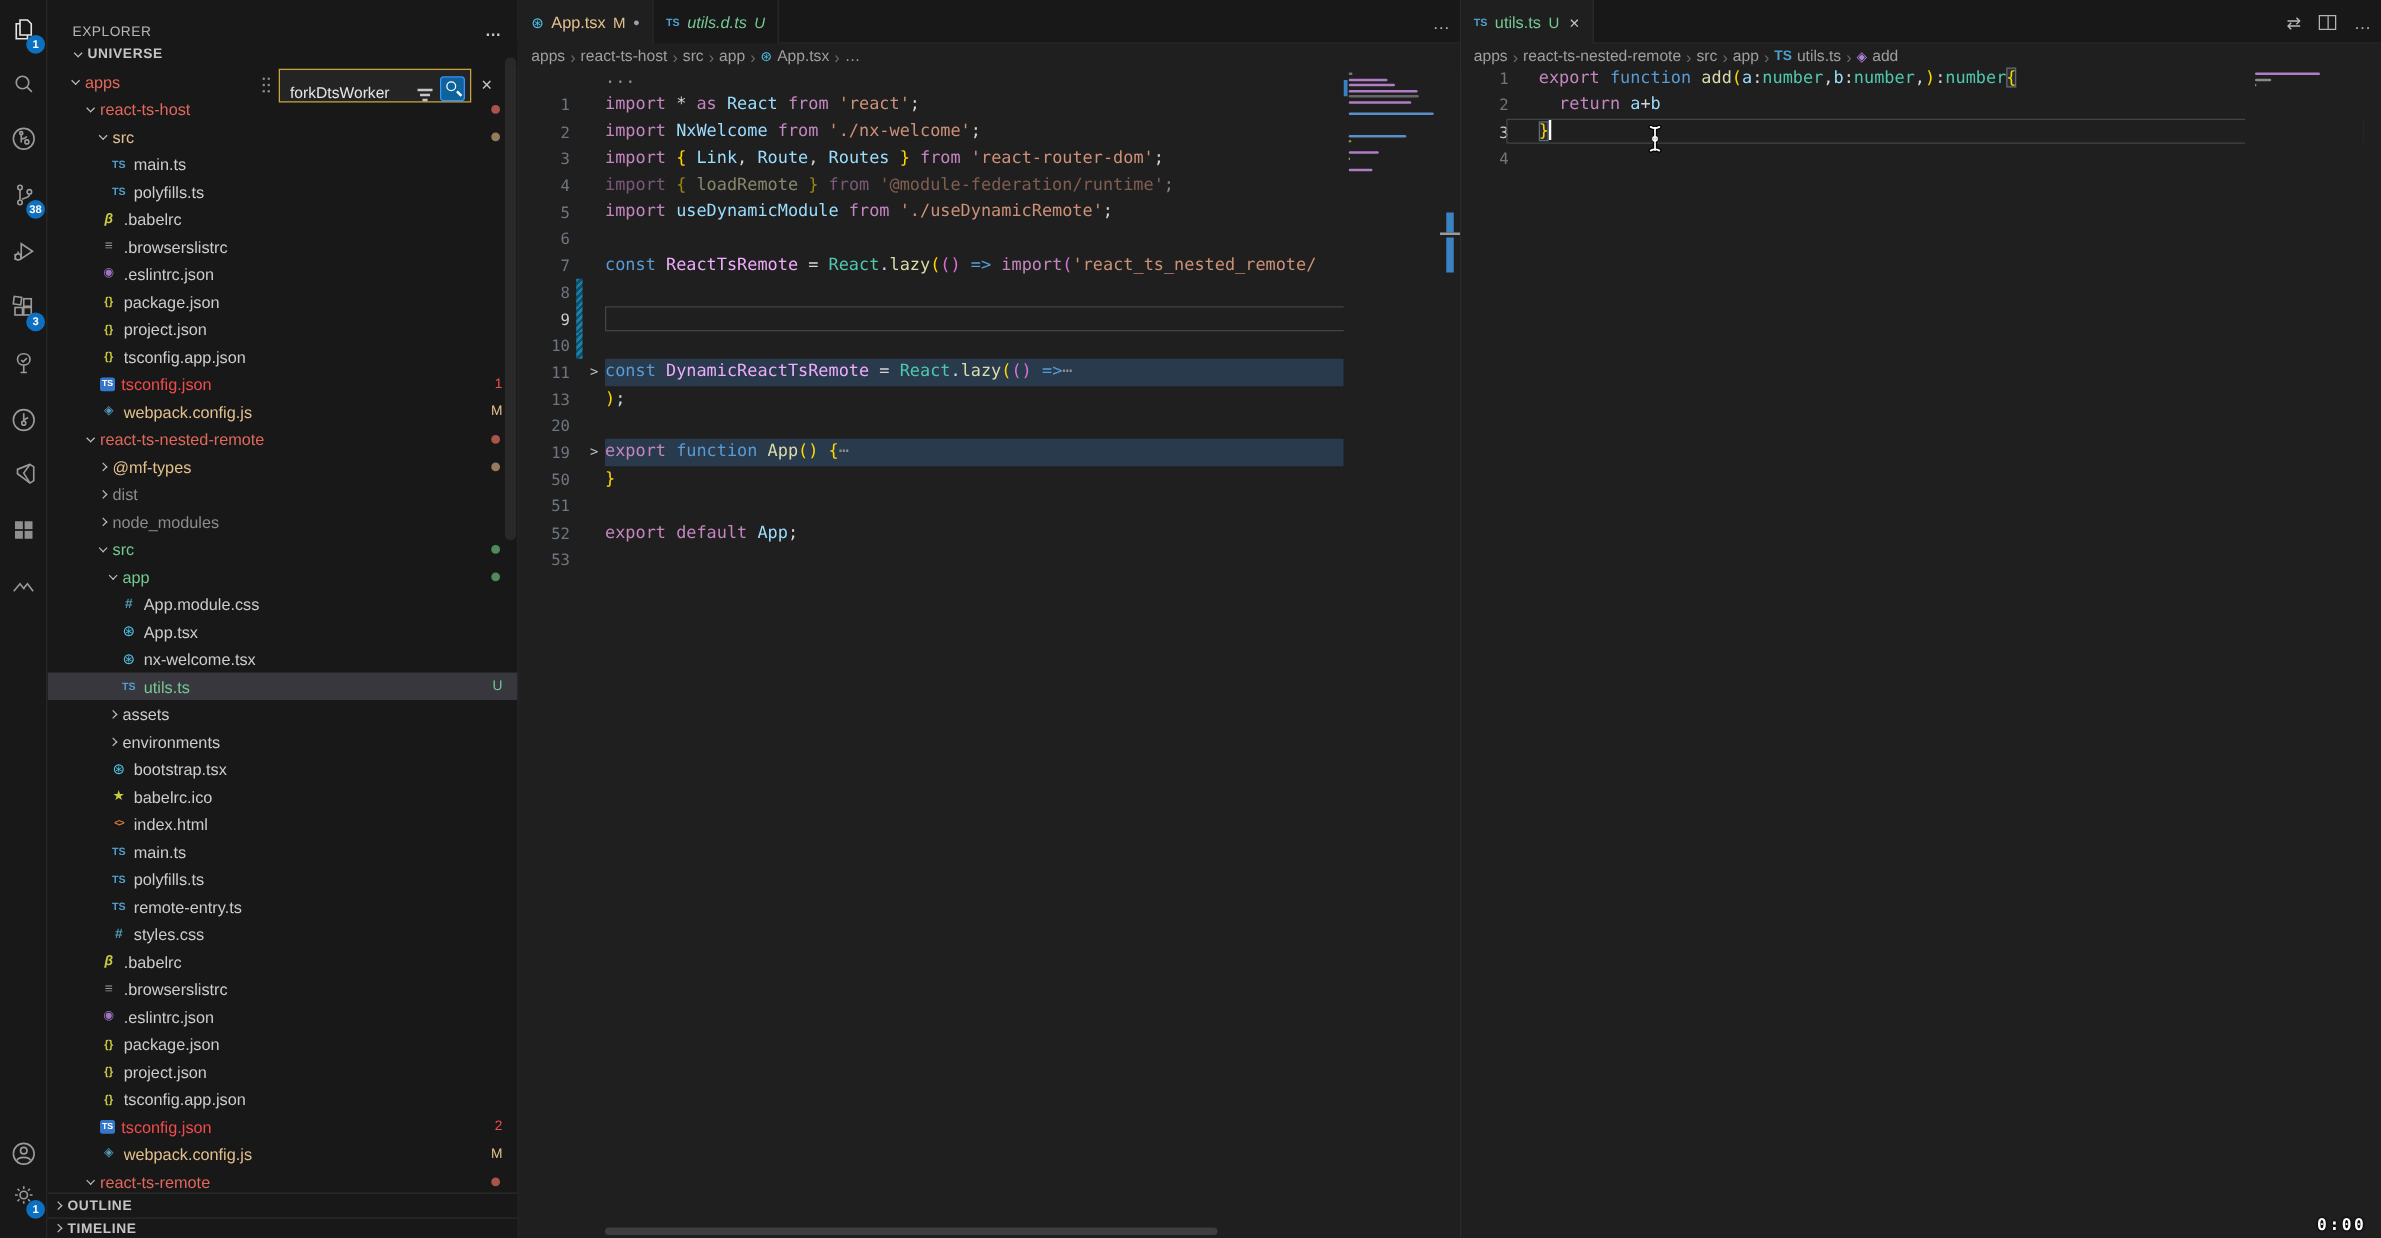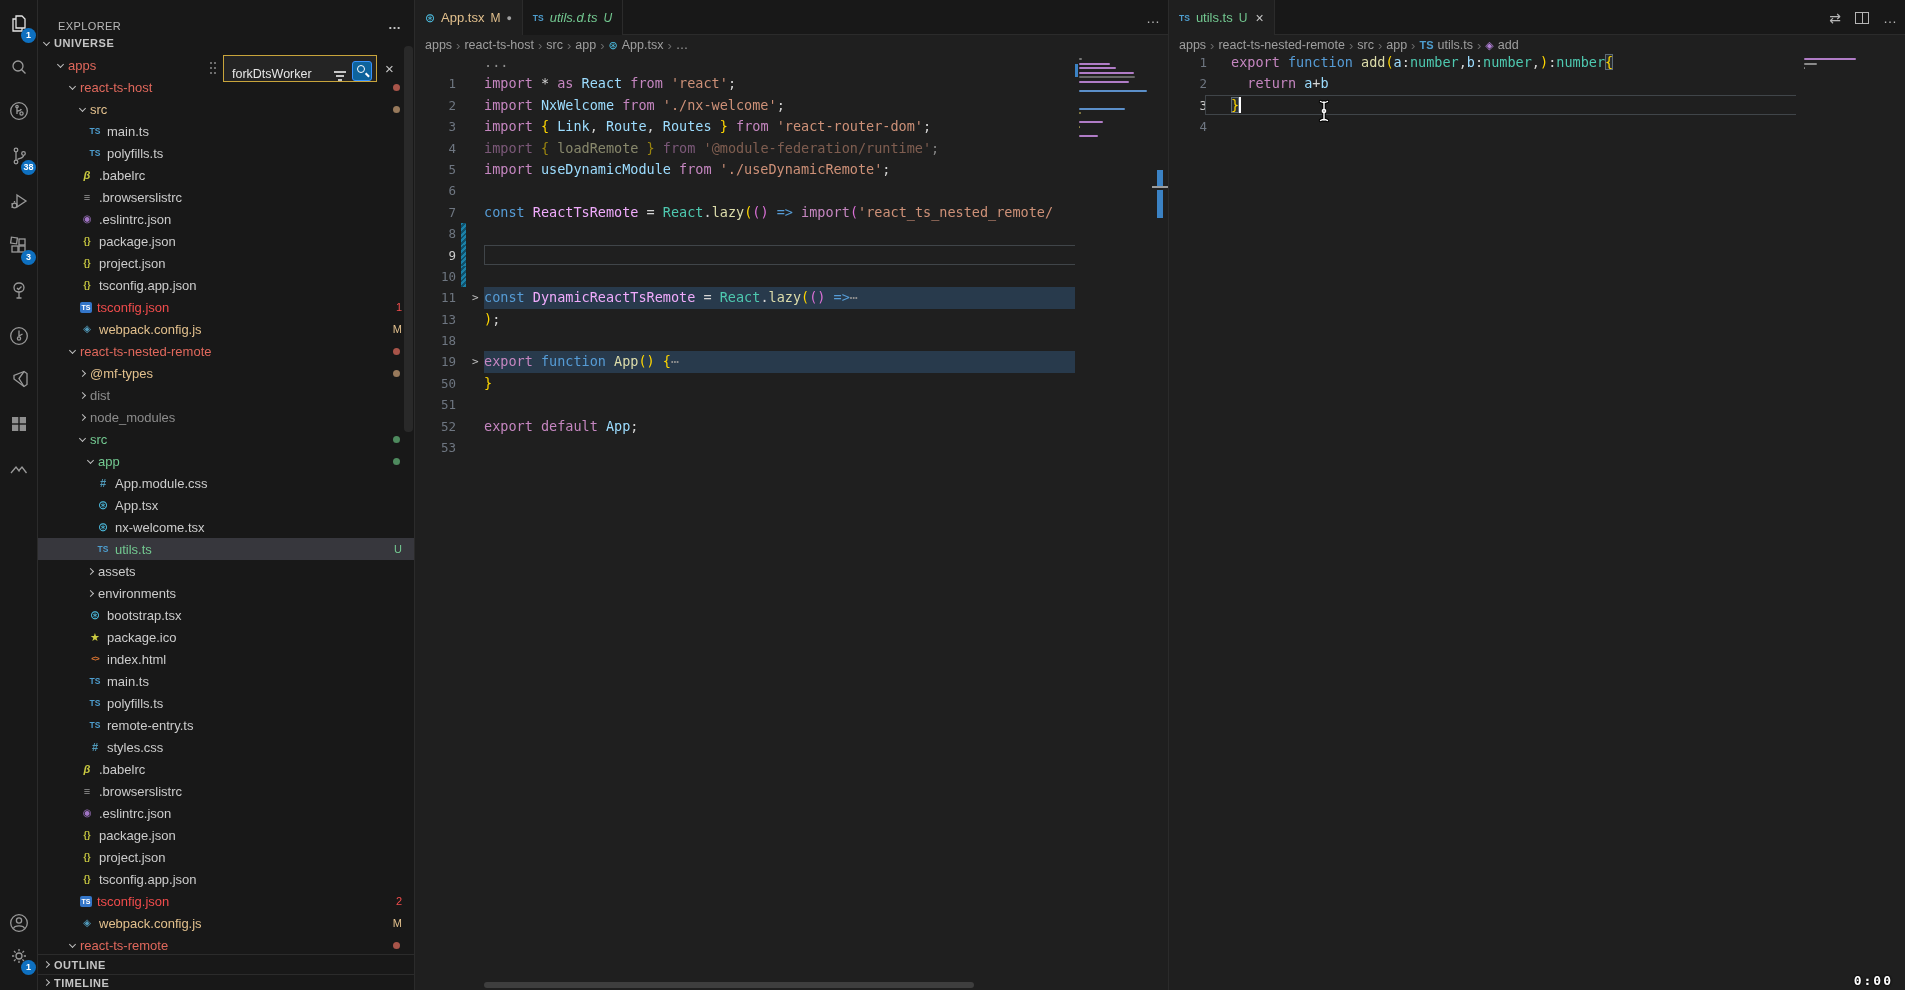--- a/index.html
+++ b/index.html
@@ -15,21 +15,21 @@
   .ab-item{position:absolute;left:0;width:38px;height:40px;display:flex;align-items:center;justify-content:center;cursor:pointer}
   .ab-item svg{stroke:#9a9a9a;fill:none;stroke-width:1.3}
   .ab-item.active svg{stroke:#e4e4e4}
   .ab-badge{position:absolute;right:2px;bottom:1px;min-width:15px;height:15px;border-radius:8px;background:var(--accent);
     color:#fff;font-size:9px;line-height:15px;text-align:center;padding:0 2px;font-weight:bold}
   
   #sidebar{position:absolute;left:38px;top:0;width:377px;height:990px;background:var(--bg-side);border-right:1px solid var(--border);overflow:hidden}
   .sb-header{position:absolute;left:0;top:0;width:100%;height:32px;display:flex;align-items:flex-end;padding:0 12px 0 20px}
   .sb-title{font-size:11px;color:#b8b8b8;letter-spacing:.4px;flex:1}
   .sb-more{color:#c5c5c5;font-weight:bold;letter-spacing:1px;cursor:pointer}
-  .sec-row{position:absolute;left:0;width:100%;height:22px;display:flex;align-items:center;gap:5px;padding-left:6px;
+  .sec-row{position:absolute;left:16px;width:100%;height:22px;display:flex;align-items:center;gap:5px;padding-left:6px;
     font-size:11px;font-weight:bold;letter-spacing:.5px;color:#c5c5c5;cursor:pointer;background:var(--bg-side)}
   .sec-border{border-top:1px solid var(--border)}
   .chev{display:inline-block;width:5px;height:5px;border-right:1.4px solid #bdbdbd;border-bottom:1.4px solid #bdbdbd;flex:none}
   .chev.down{transform:rotate(45deg);margin-top:-2px}
   .chev.right{transform:rotate(-45deg)}
   #tree{position:absolute;left:0;top:54px;width:100%}
   .trow{position:absolute;left:0;width:100%;height:22px;display:flex;align-items:center;cursor:pointer}
   .trow.selected{background:#37373D}
   .trow .lbl{white-space:nowrap;margin-left:5px}
   .ticon{width:14px;text-align:center;flex:none;font-size:11px;line-height:14px}
@@ -342,21 +342,21 @@
       <div class="trow" style="top: 528px; padding-left: 50px;">
         <span class="chev right"></span>
         <span class="lbl fg-def">environments</span>
       </div>
       <div class="trow" style="top: 550px; padding-left: 50px;">
         <span class="ticon i-react">⊛</span>
         <span class="lbl fg-def">bootstrap.tsx</span>
       </div>
       <div class="trow" style="top: 572px; padding-left: 50px;">
         <span class="ticon i-star">★</span>
-        <span class="lbl fg-def">package.ico</span>
+        <span class="lbl fg-def">babelrc.ico</span>
       </div>
       <div class="trow" style="top: 594px; padding-left: 50px;">
         <span class="ticon i-html">&lt;&gt;</span>
         <span class="lbl fg-def">index.html</span>
       </div>
       <div class="trow" style="top: 616px; padding-left: 50px;">
         <span class="ticon i-ts">TS</span>
         <span class="lbl fg-def">main.ts</span>
       </div>
       <div class="trow" style="top: 638px; padding-left: 50px;">
@@ -493,21 +493,21 @@
       <div class="row"><span class="ln">3</span><span class="ct"><span class="tk kw">import </span><span class="tk br">{ </span><span class="tk vr">Link</span><span class="tk pun">, </span><span class="tk vr">Route</span><span class="tk pun">, </span><span class="tk vr">Routes</span><span class="tk br"> }</span><span class="tk kw"> from </span><span class="tk str">'react-router-dom'</span><span class="tk pun">;</span></span></div>
       <div class="row dimline"><span class="ln">4</span><span class="ct"><span class="tk kw">import </span><span class="tk br">{ </span><span class="tk fn">loadRemote</span><span class="tk br"> }</span><span class="tk kw"> from </span><span class="tk str">'@module-federation/runtime'</span><span class="tk pun">;</span></span></div>
       <div class="row"><span class="ln">5</span><span class="ct"><span class="tk kw">import </span><span class="tk vr">useDynamicModule </span><span class="tk kw">from </span><span class="tk str">'./useDynamicRemote'</span><span class="tk pun">;</span></span></div>
       <div class="row"><span class="ln">6</span><span class="ct"></span></div>
       <div class="row"><span class="ln">7</span><span class="ct"><span class="tk kw2">const </span><span class="tk cnst">ReactTsRemote </span><span class="tk pun">= </span><span class="tk cls">React</span><span class="tk pun">.</span><span class="tk fn">lazy</span><span class="tk br">(</span><span class="tk br2">()</span><span class="tk pun"> </span><span class="tk kw2">=&gt;</span><span class="tk pun"> </span><span class="tk kw">import</span><span class="tk br2">(</span><span class="tk str">'react_ts_nested_remote/</span></span></div>
       <div class="row"><span class="ln">8</span><i class="chgbar"></i><span class="ct"></span></div>
       <div class="row cur"><span class="ln">9</span><i class="chgbar"></i><span class="ct"></span></div>
       <div class="row"><span class="ln">10</span><i class="chgbar"></i><span class="ct"></span></div>
       <div class="row sel"><span class="ln">11</span><span class="fchev">&gt;</span><span class="ct"><span class="tk kw2">const </span><span class="tk cnst">DynamicReactTsRemote </span><span class="tk pun">= </span><span class="tk cls">React</span><span class="tk pun">.</span><span class="tk fn">lazy</span><span class="tk br">(</span><span class="tk br2">()</span><span class="tk pun"> </span><span class="tk kw2">=&gt;</span><span class="tk fold">⋯</span></span></div>
       <div class="row"><span class="ln">13</span><span class="ct"><span class="tk br">)</span><span class="tk pun">;</span></span></div>
-      <div class="row"><span class="ln">18</span><span class="ct"></span></div>
+      <div class="row"><span class="ln">20</span><span class="ct"></span></div>
       <div class="row sel"><span class="ln">19</span><span class="fchev">&gt;</span><span class="ct"><span class="tk kw">export </span><span class="tk kw2">function </span><span class="tk fn">App</span><span class="tk br">()</span><span class="tk pun"> </span><span class="tk br">{</span><span class="tk fold">⋯</span></span></div>
       <div class="row"><span class="ln">50</span><span class="ct"><span class="tk br">}</span></span></div>
       <div class="row"><span class="ln">51</span><span class="ct"></span></div>
       <div class="row"><span class="ln">52</span><span class="ct"><span class="tk kw">export </span><span class="tk kw">default </span><span class="tk vr">App</span><span class="tk pun">;</span></span></div>
       <div class="row"><span class="ln">53</span><span class="ct"></span></div>
     </div>
   <div class="minimap" id="mm1">
     <div class="mm-chg" style="left:0;top:12px;height:13px"></div>
   <div class="mm-mark" style="top: 6px; left: 4px; width: 3px; background: rgb(119, 119, 119);"></div>
       <div class="mm-mark" style="top: 10.5px; left: 4px; width: 31px; background: rgb(176, 124, 198);"></div>

